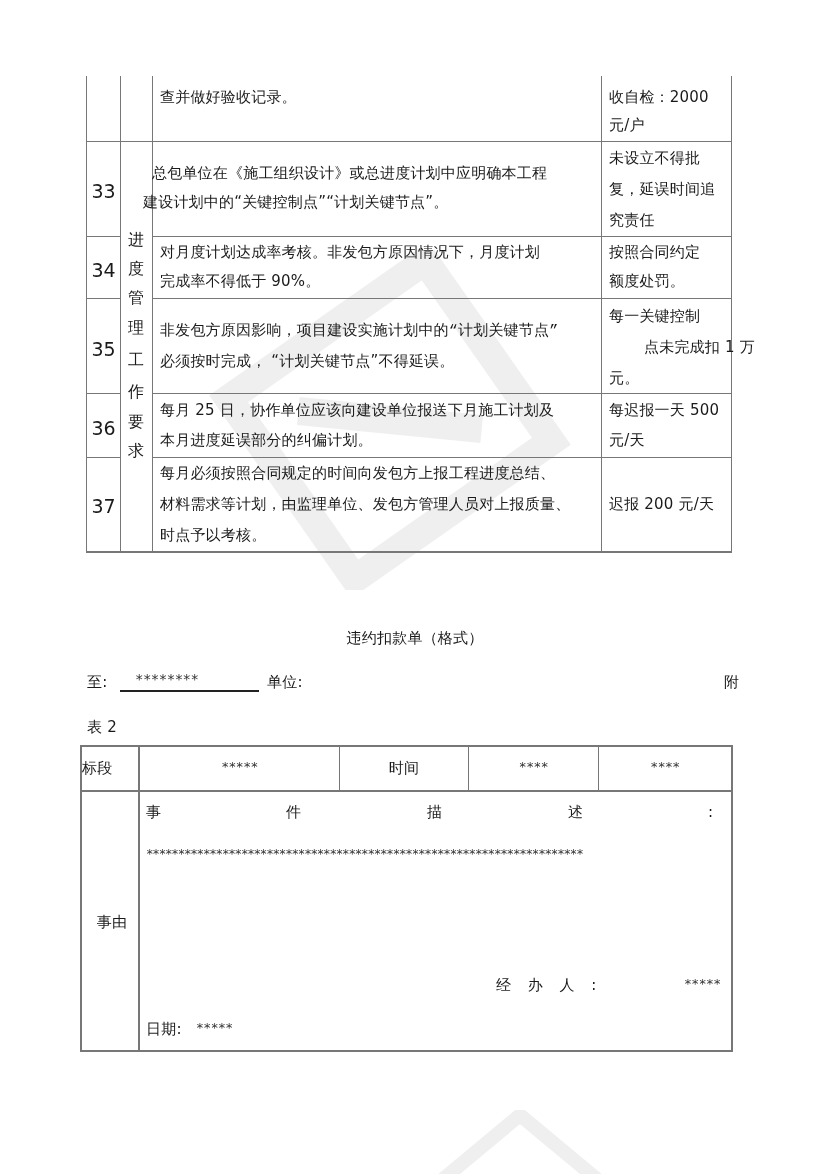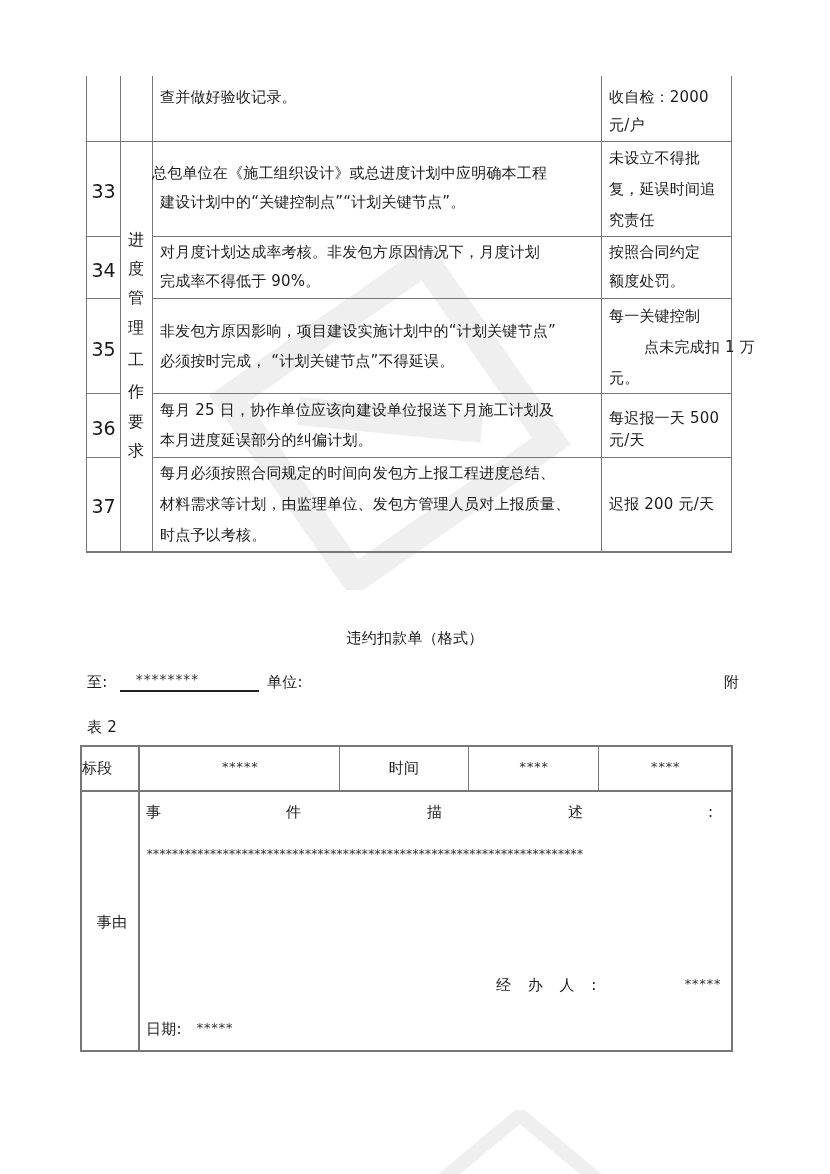--- a/index.html
+++ b/index.html
@@ -50,48 +50,48 @@
 
   <div>
     <div class="txt" style="left:160px;top:82px;">查并做好验收记录。</div>
     <div class="txt" style="left:609px;top:82px;">收自检：2000</div>
     <div class="txt" style="left:609px;top:110px;">元/户</div>
   </div>
 
   <div>
     <div class="cell-num" style="left:87px;top:180px;">33</div>
     <div class="txt" style="left:152px;top:158px;">总包单位在《施工组织设计》或总进度计划中应明确本工程</div>
-    <div class="txt" style="left:160px;top:187px;">建设计划中的“关键控制点”“计划关键节点”。</div>
+    <div class="txt" style="left:143px;top:187px;">建设计划中的“关键控制点”“计划关键节点”。</div>
     <div class="txt" style="left:609px;top:143px;">未设立不得批</div>
     <div class="txt" style="left:609px;top:174px;">复，延误时间追</div>
     <div class="txt" style="left:609px;top:205px;">究责任</div>
   </div>
 
   <div>
     <div class="cell-num" style="left:87px;top:259px;">34</div>
     <div class="txt" style="left:160px;top:237px;"> 对月度计划达成率考核。非发包方原因情况下，月度计划</div>
     <div class="txt" style="left:160px;top:266px;">完成率不得低于 90%。</div>
     <div class="txt" style="left:609px;top:237px;">按照合同约定</div>
     <div class="txt" style="left:609px;top:266px;">额度处罚。</div>
   </div>
 
   <div>
     <div class="cell-num" style="left:87px;top:338px;">35</div>
-    <div class="txt" style="left:160px;top:316px;">非发包方原因影响，项目建设实施计划中的“计划关键节点”</div>
+    <div class="txt" style="left:160px;top:316px;font-family:Liberation Mono, monospace;">非发包方原因影响，项目建设实施计划中的“计划关键节点”</div>
     <div class="txt" style="left:160px;top:346px;">必须按时完成，  “计划关键节点”不得延误。</div>
     <div class="txt" style="left:609px;top:301px;">每一关键控制</div>
     <div class="txt" style="left:644px;top:332px;">点未完成扣 1 万</div>
     <div class="txt" style="left:609px;top:363px;">元。</div>
   </div>
 
   <div>
     <div class="cell-num" style="left:87px;top:417px;">36</div>
     <div class="txt" style="left:160px;top:395px;">每月 25 日，协作单位应该向建设单位报送下月施工计划及</div>
     <div class="txt" style="left:160px;top:425px;">本月进度延误部分的纠偏计划。</div>
-    <div class="txt" style="left:609px;top:395px;margin-top:8px;">每迟报一天 500</div>
+    <div class="txt" style="left:609px;top:395px;">每迟报一天 500</div>
     <div class="txt" style="left:609px;top:425px;">元/天</div>
   </div>
 
   <div>
     <div class="cell-num" style="left:87px;top:495px;">37</div>
     <div class="txt" style="left:160px;top:458px;">每月必须按照合同规定的时间向发包方上报工程进度总结、</div>
     <div class="txt" style="left:160px;top:489px;">材料需求等计划，由监理单位、发包方管理人员对上报质量、</div>
     <div class="txt" style="left:160px;top:520px;">时点予以考核。</div>
     <div class="txt" style="left:609px;top:489px;">迟报 200 元/天</div>
   </div>

